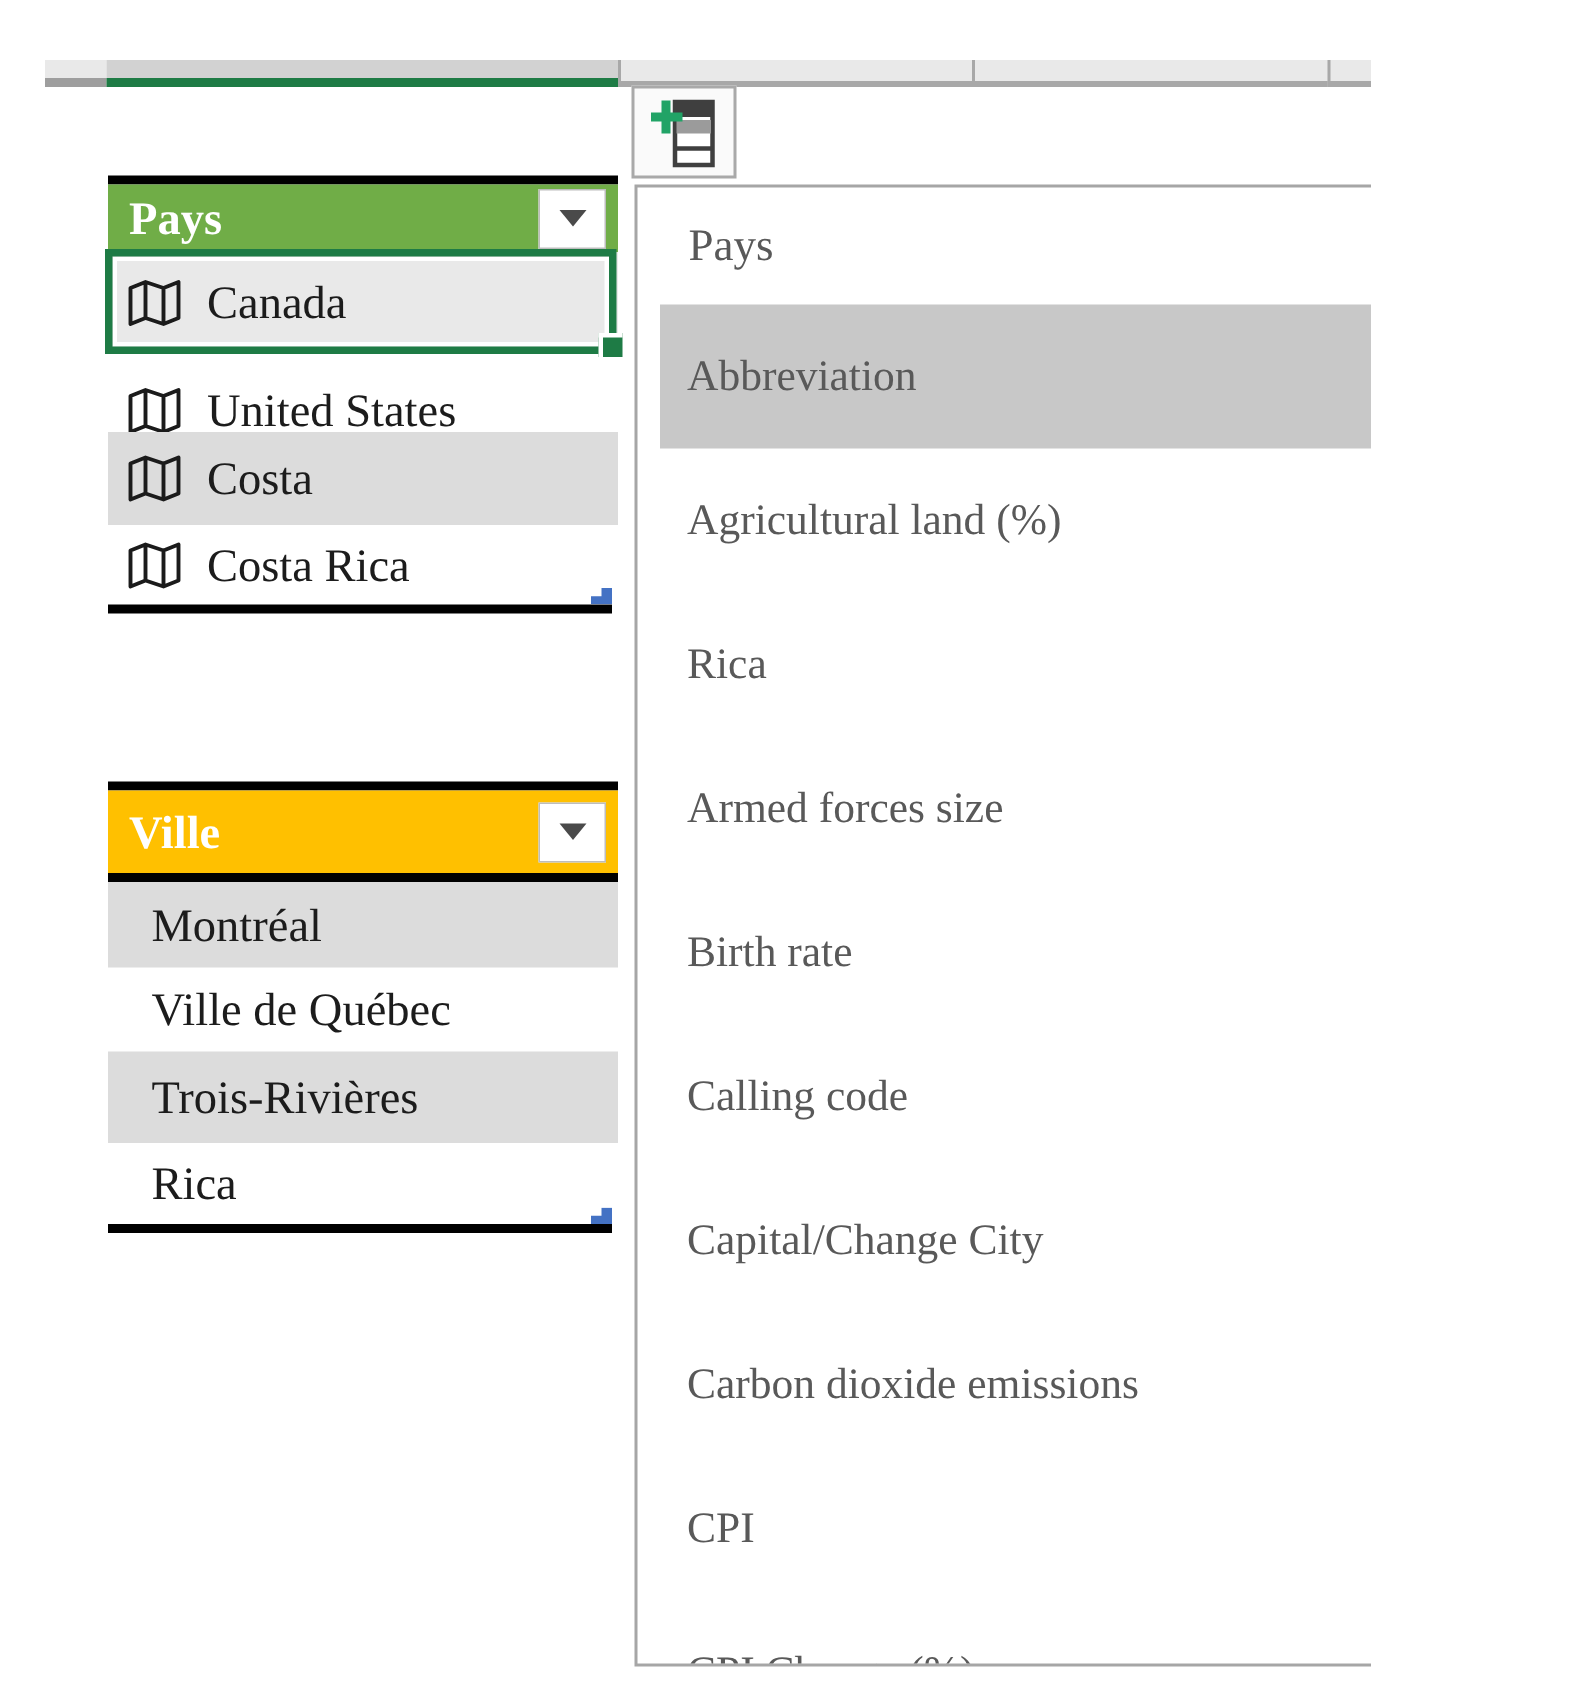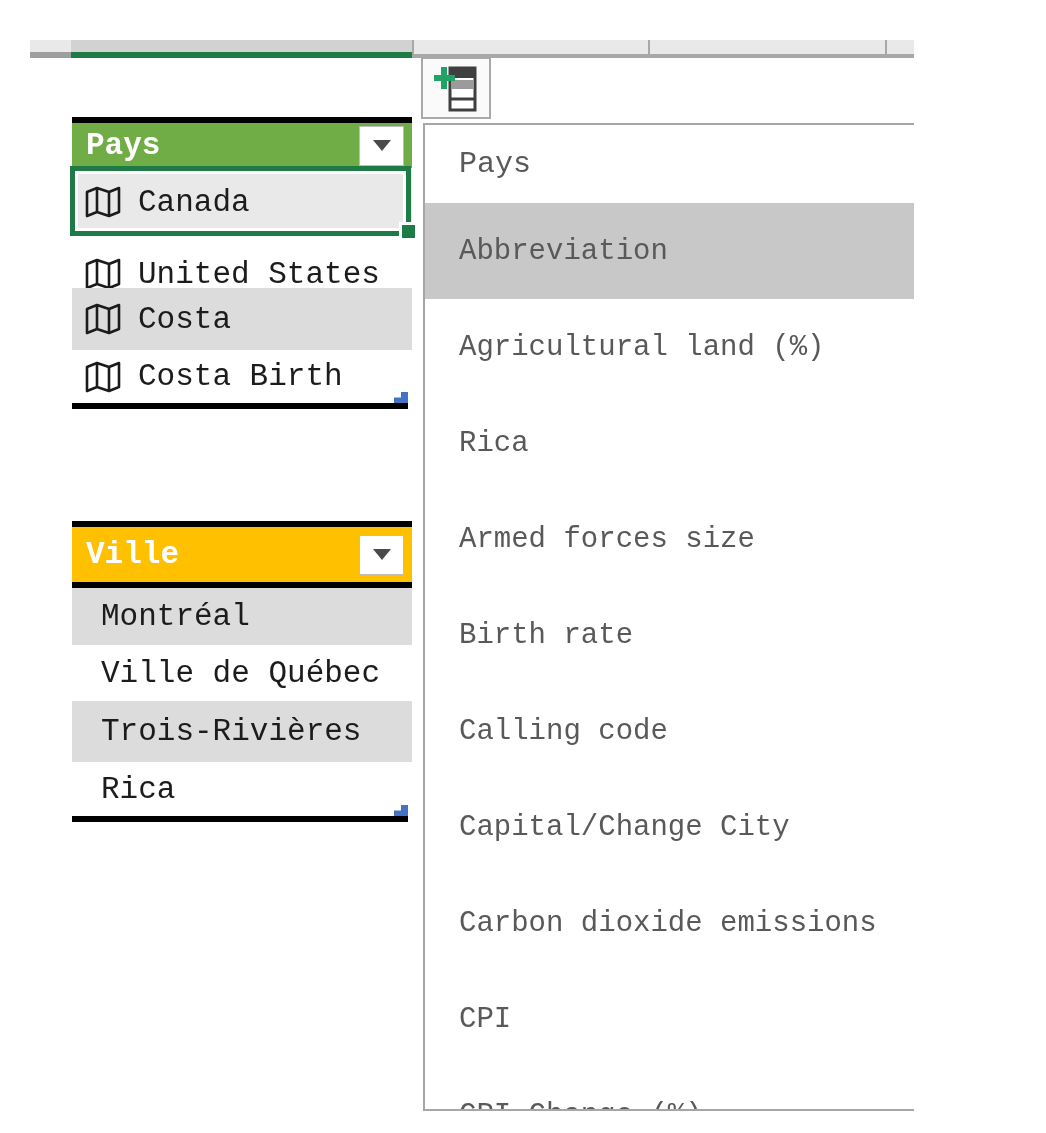--- a/index.html
+++ b/index.html
@@ -1,17 +1,17 @@
 <!DOCTYPE html>
 <html><head>
 <meta charset="utf-8">
 <style>
   html,body{margin:0;padding:0;background:#ffffff;}
   .stage{position:relative;width:914px;height:1133px;background:#ffffff;overflow:hidden;
-         font-family:Liberation Mono, monospace;}
+         font-family:Liberation Serif, serif;}
 
   
   .hcell{position:absolute;top:40px;height:12px;background:#E9E9E9;border-bottom:6px solid #9E9E9E;box-sizing:content-box;}
   .hcell.sel{background:#D2D2D2;border-bottom:6px solid #1E7B45;}
   .hcell.plain{height:14px;border-bottom:4px solid #A8A8A8;border-left:2px solid #A8A8A8;}
 
   
   .insert-btn{position:absolute;left:421px;top:57px;width:70px;height:62px;background:#FAFAFA;
               border:2px solid #A9A9A9;box-sizing:border-box;display:flex;align-items:center;justify-content:center;}
 
@@ -31,22 +31,22 @@
               box-shadow:inset 0 0 0 3px #ffffff;box-sizing:border-box;}
   .fill-handle{position:absolute;left:399px;top:222px;width:13px;height:13px;background:#1E7B45;
                border-top:3px solid #fff;border-left:3px solid #fff;}
   .blue-handle{position:absolute;width:14px;height:11px;background:#4472C4;
                clip-path:polygon(50% 0,100% 0,100% 100%,0 100%,0 50%,50% 50%);}
 
   
   .flyout{position:absolute;left:423px;top:123px;width:573px;height:988px;background:#fff;
           border:2px solid #A6A6A6;box-sizing:border-box;overflow:hidden;}
   .fly-title{height:78px;display:flex;align-items:center;padding-left:34px;color:#595959;font-size:30px;}
-  .fly-item{height:96px;display:flex;align-items:center;padding-left:34px;color:#595959;font-size:29px;
-            width:517px;box-sizing:border-box;}
+  .fly-item{height:96px;display:flex;align-items:center;padding-left:18px;color:#595959;font-size:29px;
+            width:517px;box-sizing:border-box;margin-left:15px;}
   .fly-item.selected{background:#C8C8C8;}
   .scrollbar{position:absolute;top:0;right:0;width:52px;height:984px;background:#F1F1F1;}
   .scroll-up{position:absolute;top:0;left:0;width:52px;height:56px;background:#fff;border-bottom:1px solid #E3E3E3;
              display:flex;align-items:center;justify-content:center;box-sizing:border-box;}
   .tri-up{width:0;height:0;border-left:10px solid transparent;border-right:10px solid transparent;border-bottom:12px solid #5A5A5A;}
   .scroll-thumb{position:absolute;top:56px;left:0;width:52px;height:454px;background:#fff;
                 border:1px solid #D0D0D0;box-sizing:border-box;}
 </style>
 </head>
 <body>
@@ -92,21 +92,21 @@
   <div class="row" style="top:288px;height:62px;background:#DCDCDC;">
     <svg class="map-ic" width="38" height="36" viewBox="0 0 38 34">
       <path d="M3 7 L13 3 L25 7 L35 3 L35 27 L25 31 L13 27 L3 31 Z M13 3 V27 M25 7 V31" fill="none" stroke="#1B1B1B" stroke-width="2.6" stroke-linejoin="round"></path>
     </svg>
     <span class="txt">Costa</span>
   </div>
   <div class="row" style="top:350px;height:53px;background:#FFFFFF;">
     <svg class="map-ic" width="38" height="36" viewBox="0 0 38 34">
       <path d="M3 7 L13 3 L25 7 L35 3 L35 27 L25 31 L13 27 L3 31 Z M13 3 V27 M25 7 V31" fill="none" stroke="#1B1B1B" stroke-width="2.6" stroke-linejoin="round"></path>
     </svg>
-    <span class="txt">Costa Birth</span>
+    <span class="txt">Costa Rica</span>
   </div>
 
   <div class="blackbar" style="top:403px;width:336px;"></div>
   <div class="blue-handle" style="left:394px;top:392px;"></div>
 
   <div class="sel-border"></div>
   <div class="fill-handle"></div>
 
   <div class="blackbar" style="top:521px;"></div>
   <div class="tbl-header" style="top:527px;height:55px;background:#FFC000;">

